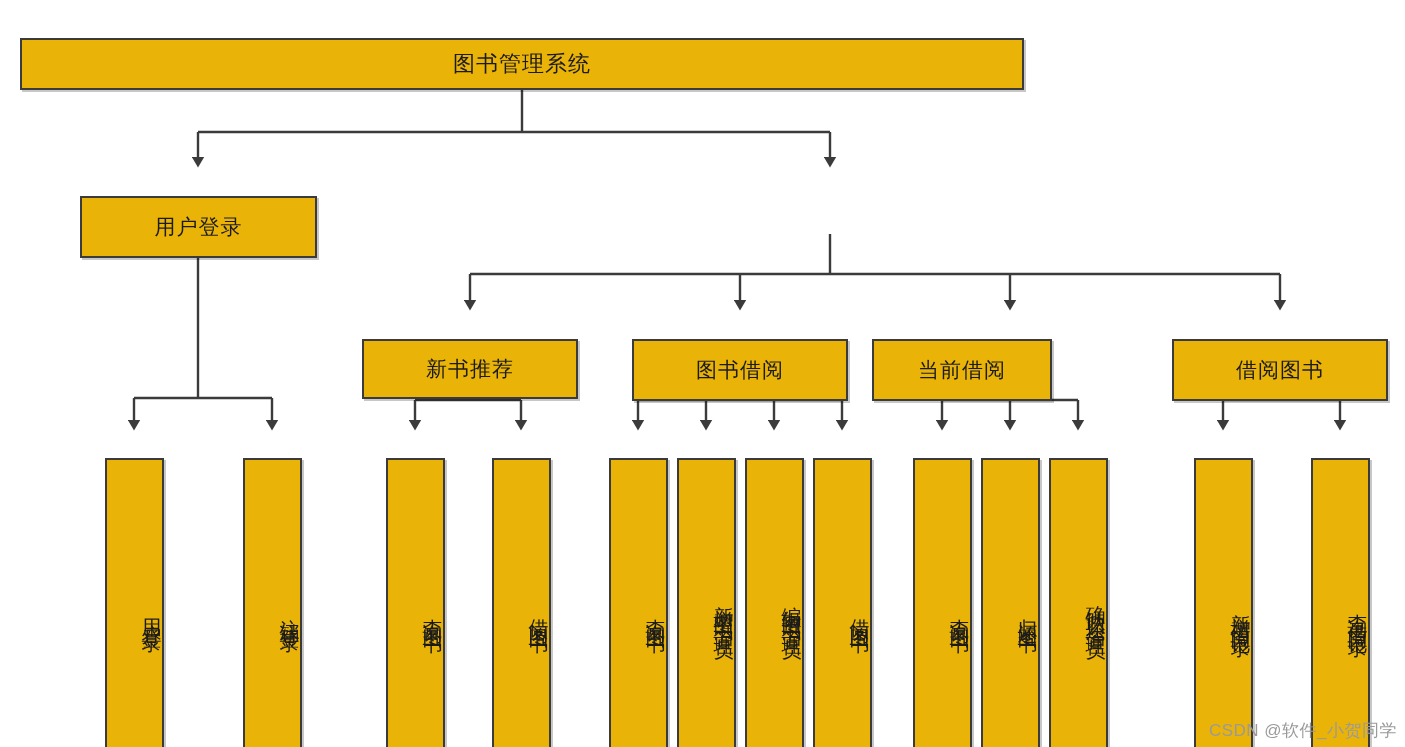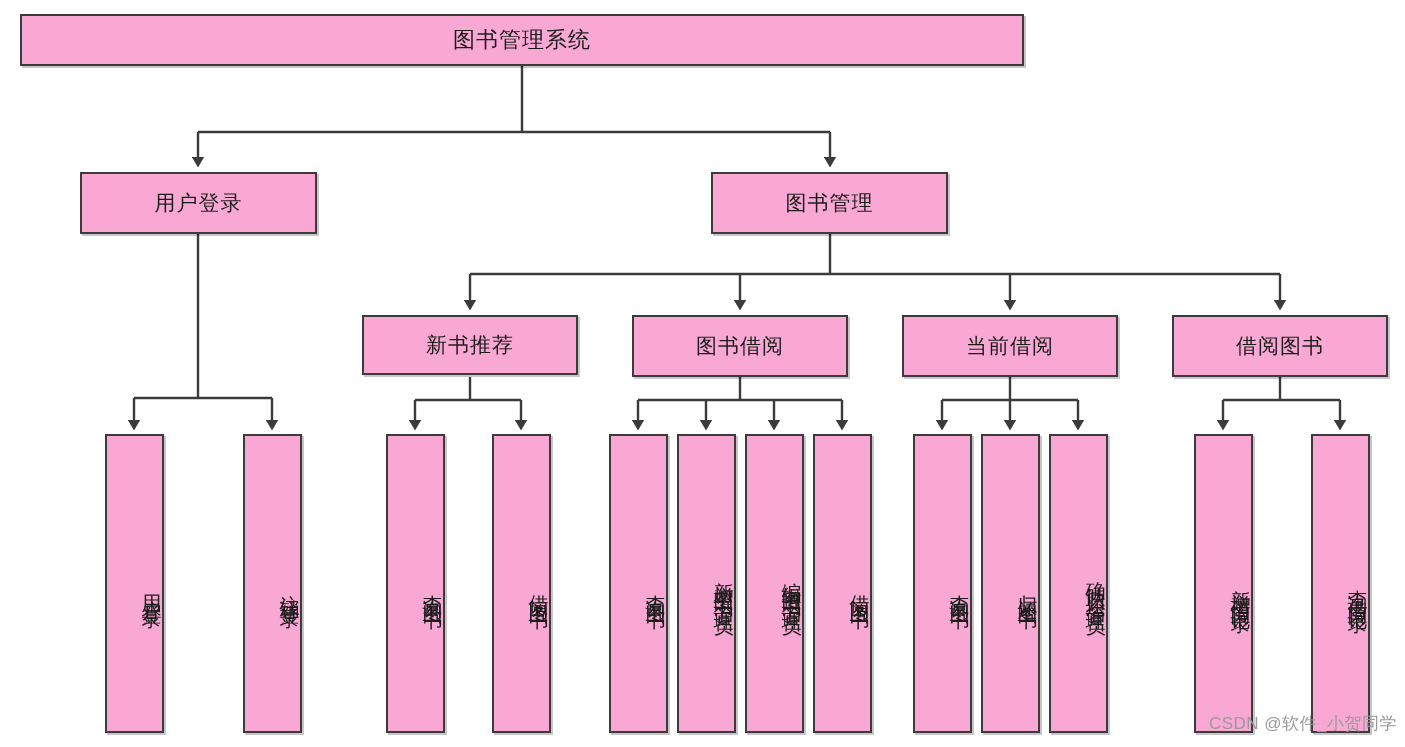--- a/index.html
+++ b/index.html
@@ -8,46 +8,47 @@
     background:#ffffff;
     font-family:"Liberation Sans","DejaVu Sans",sans-serif;
     overflow:hidden;
   }
   #canvas{position:relative;width:1405px;height:747px;}
   svg#edges{position:absolute;left:0;top:0;width:1405px;height:747px;}
 
   .node{
     position:absolute;
     box-sizing:border-box;
-    background:#f9a8d4;
+    background:#eab308;
     border:2.2px solid #3b3b3b;
     box-shadow:2px 2px 0 rgba(0,0,0,0.22);
     display:flex;
     align-items:center;
     justify-content:center;
     color:#1b1b1b;
+    margin-top:24px;
   }
   .node.h{ font-size:21px; letter-spacing:1px; }
   .node.root{ font-size:22px; }
 
   .node.v{
     writing-mode:vertical-rl;
     text-orientation:upright;
     font-size:20px;
     letter-spacing:5px;
     line-height:1;
     padding-top:10px;
     align-items:flex-start;
     justify-content:center;
   }
   .node.v span{ writing-mode:vertical-rl; text-orientation:upright; }
 
   .watermark{
     position:absolute;
-    right:8px; bottom:12px;
+    right:8px; bottom:5px;
     font-size:17px;
     color:#9a9a9a;
     letter-spacing:0.5px;
     white-space:nowrap;
     pointer-events:none;
   }
 </style>
 </head>
 <body>
 
@@ -103,31 +104,28 @@
     </g>
   </svg>
 
   <div class="node h root" style="left:20px;top:14px;width:1004px;height:52px;">
     <span>图书管理系统</span>
   </div>
 
   <div class="node h" style="left:80px;top:172px;width:237px;height:62px;">
     <span>用户登录</span>
   </div>
-  <div class="node h" style="left:711px;top:172px;width:237px;height:62px;">
-    <span>图书管理</span>
-  </div>
 
   <div class="node h" style="left:362px;top:315px;width:216px;height:60px;">
     <span>新书推荐</span>
   </div>
   <div class="node h" style="left:632px;top:315px;width:216px;height:62px;">
     <span>图书借阅</span>
   </div>
-  <div class="node h" style="left:902px;top:315px;width:216px;height:62px;">
+  <div class="node h" style="left:872px;top:315px;width:180px;height:62px;">
     <span>当前借阅</span>
   </div>
   <div class="node h" style="left:1172px;top:315px;width:216px;height:62px;">
     <span>借阅图书</span>
   </div>
 
   <div class="node v" style="left:105px;top:434px;width:59px;height:299px;">
     <span>用户登录</span>
   </div>
   <div class="node v" style="left:243px;top:434px;width:59px;height:299px;">

